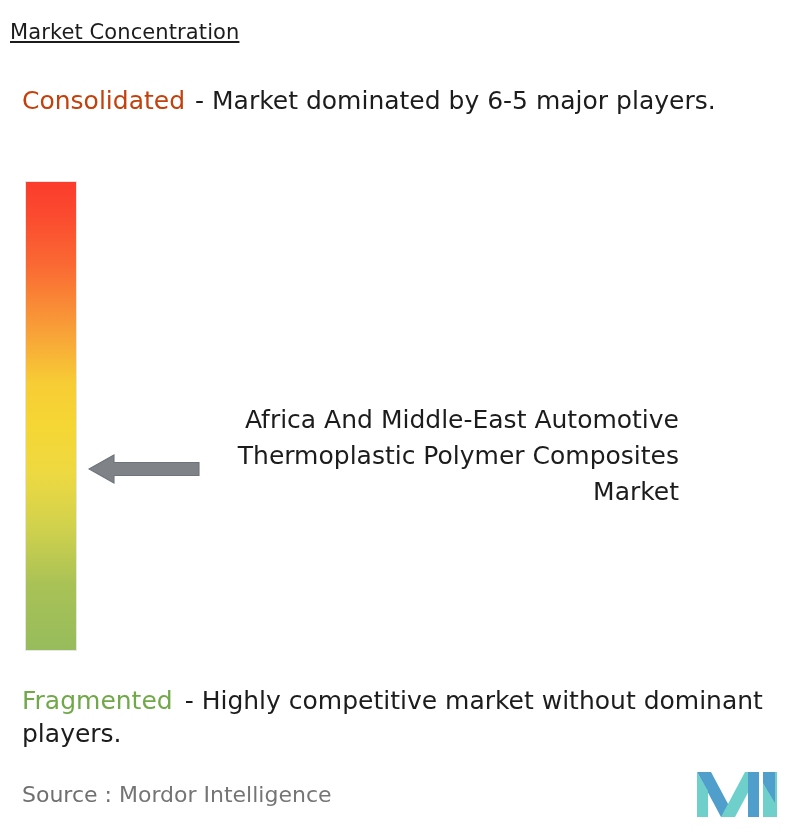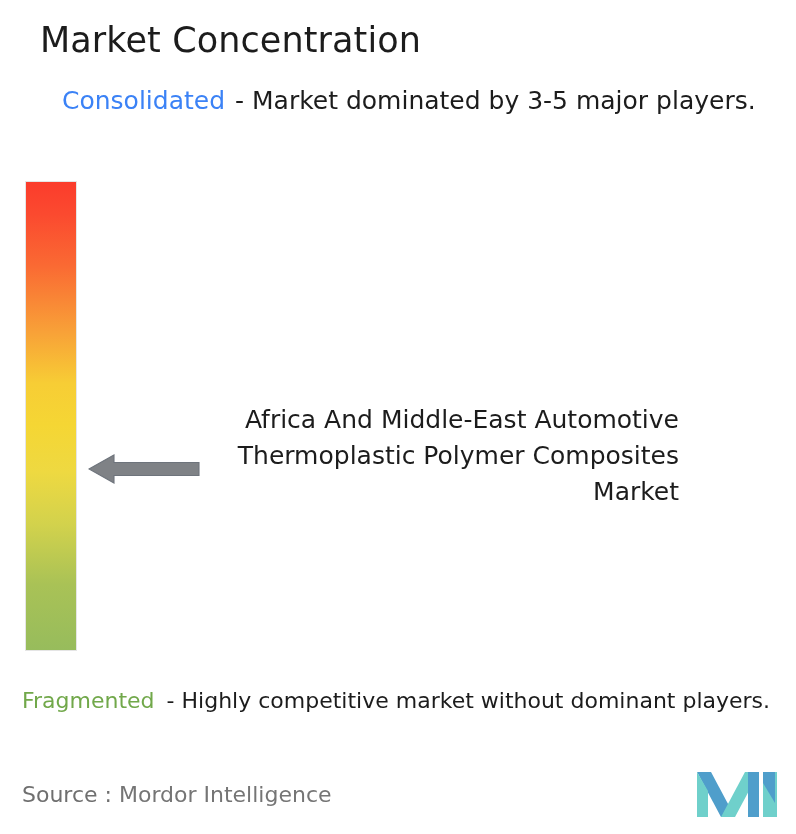--- a/index.html
+++ b/index.html
@@ -13,43 +13,43 @@
     position: relative;
     overflow: hidden;
     font-family: "DejaVu Sans", "Liberation Sans", sans-serif;
     color: #1a1a1a;
     -webkit-font-smoothing: antialiased;
   }
 
   
   #page-title {
     position: absolute;
-    left: 40px;
+    left: 10px;
     top: 20px;
-    font-size: 35px;
+    font-size: 21px;
     font-weight: 400;
     letter-spacing: 0.1px;
     color: #1c1c1c;
     white-space: nowrap;
+    text-decoration: underline;
   }
 
   
   #consolidated-line {
     position: absolute;
     left: 22px;
     top: 84px;
     width: 752px;
     font-size: 25px;
     line-height: 33px;
     font-weight: 400;
     color: #1c1c1c;
   }
   #consolidated-line .kw {
-    color: #3b82f6;
-    margin-left: 40px;
+    color: #c2410c;
   }
   #consolidated-line .gap {
     display: inline-block;
     width: 10px;
   }
 
   
   #gradient-bar {
     position: absolute;
     left: 26px;
@@ -91,21 +91,21 @@
     color: #1c1c1c;
     text-align: right;
   }
 
   
   #fragmented-line {
     position: absolute;
     left: 22px;
     top: 684px;
     width: 770px;
-    font-size: 22px;
+    font-size: 25px;
     line-height: 33px;
     font-weight: 400;
     color: #1c1c1c;
   }
   #fragmented-line .kw {
     color: #71a84a;
   }
   #fragmented-line .gap {
     display: inline-block;
     width: 12px;
@@ -131,21 +131,21 @@
     top: 771px;
     width: 80px;
     height: 47px;
   }
 </style>
 </head>
 <body>
 
 <div id="page-title">Market Concentration</div>
 
-<div id="consolidated-line"><span class="kw">Consolidated</span><span class="gap"></span><span>- Market dominated by 3-5 major players.</span></div>
+<div id="consolidated-line"><span class="kw">Consolidated</span><span class="gap"></span><span>- Market dominated by 6-5 major players.</span></div>
 
 <div id="gradient-bar"></div>
 
 <div id="pointer-arrow">
   <svg width="112" height="32" viewBox="0 0 112 32">
     <polygon points="1,16 26,2 26,9.5 111,9.5 111,22.5 26,22.5 26,30" fill="#7f8286" stroke="#6e747c" stroke-width="1.1" stroke-linejoin="miter"></polygon>
   </svg>
 </div>
 
 <div id="market-label">Africa And Middle-East Automotive Thermoplastic Polymer Composites Market</div>

